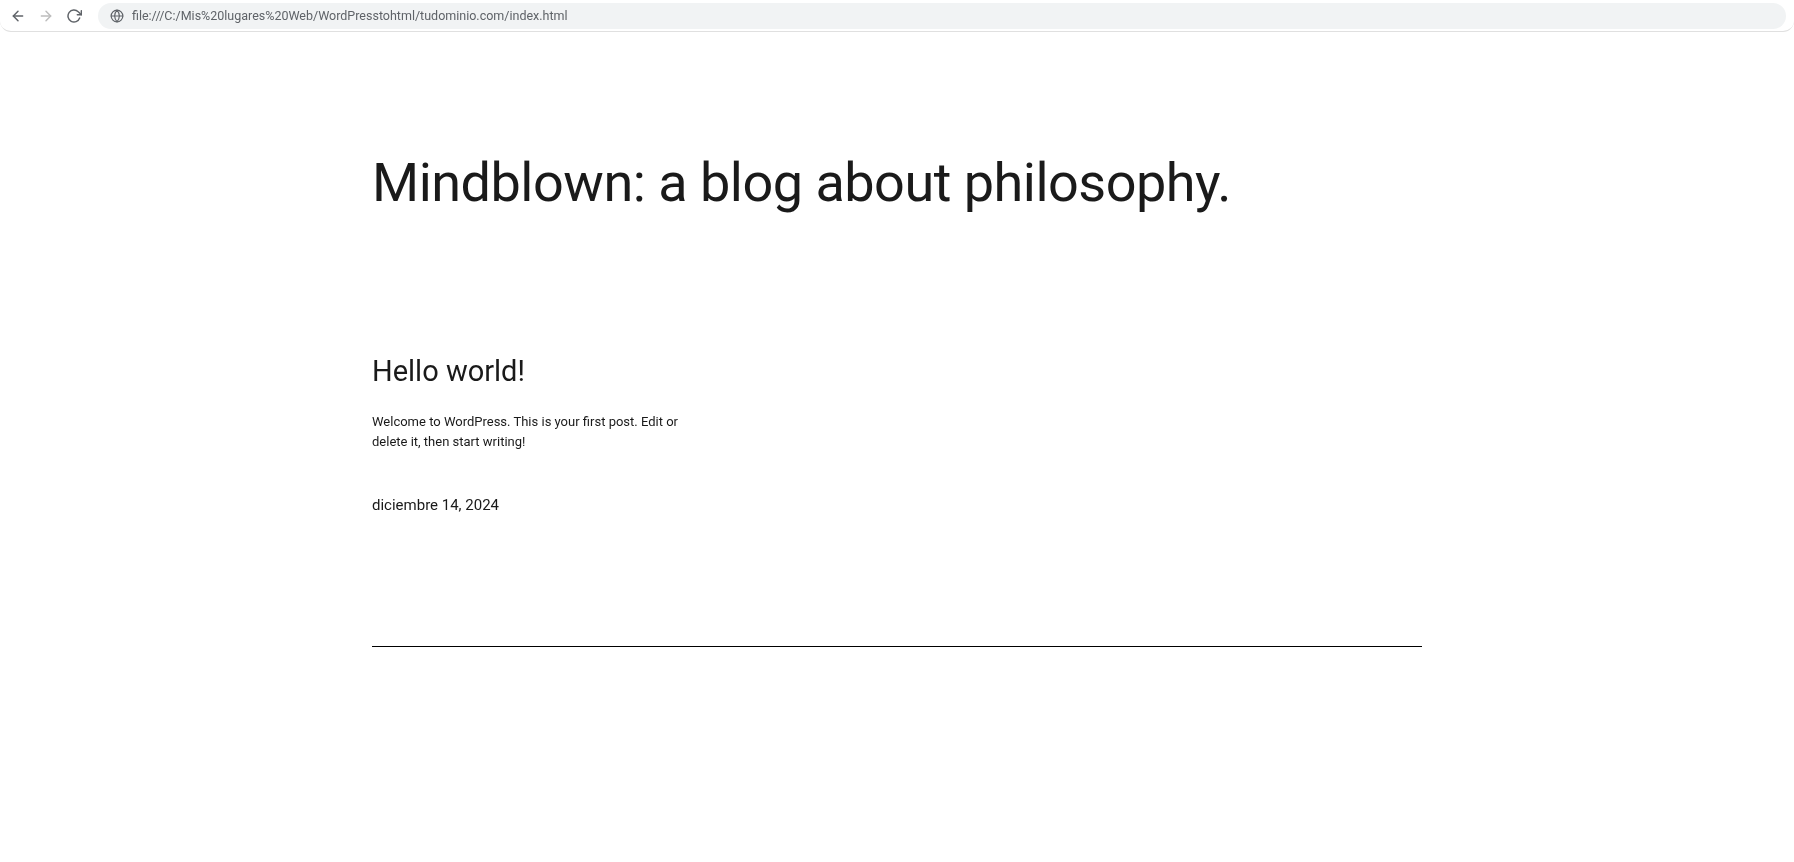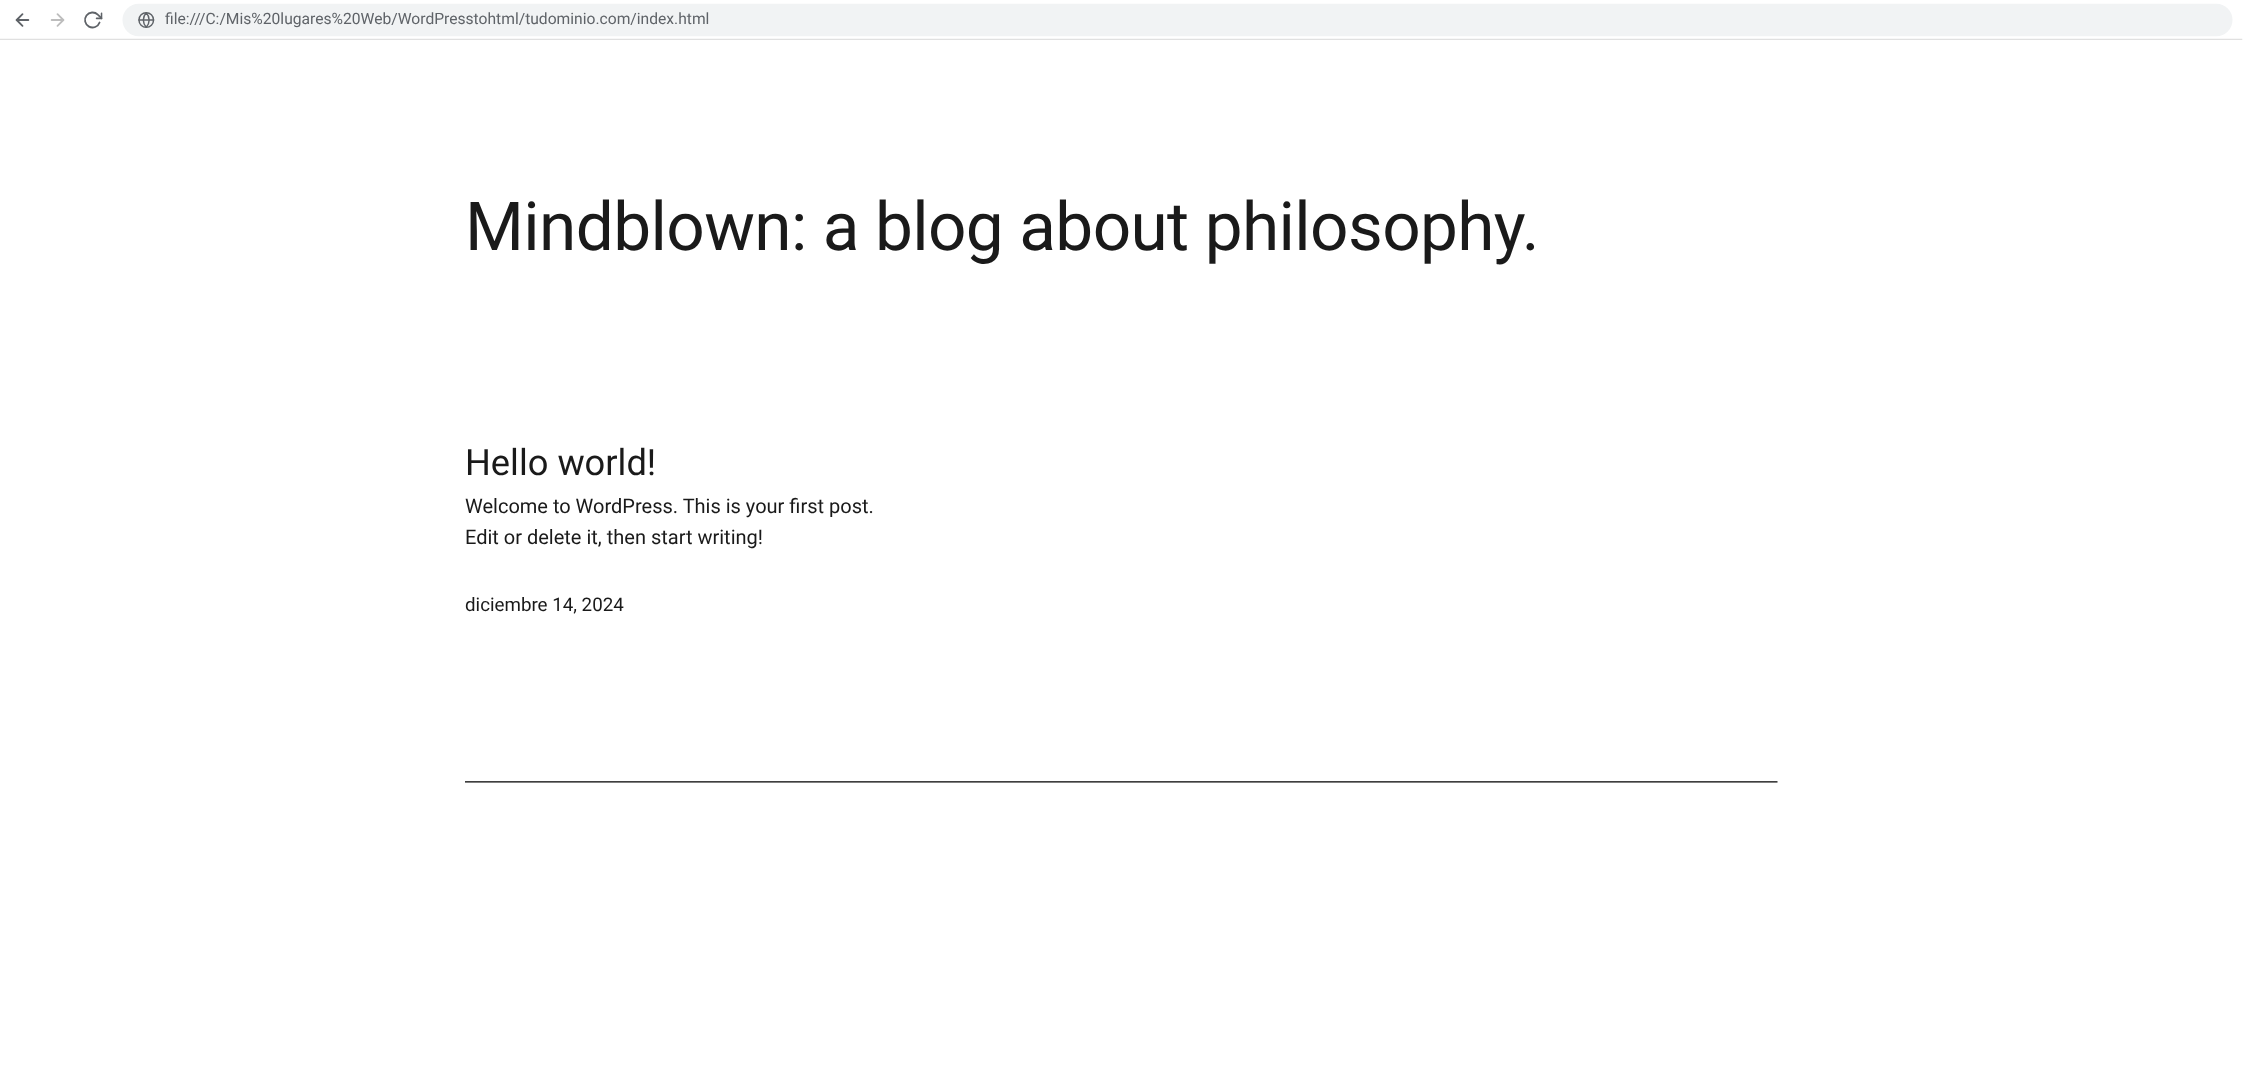--- a/index.html
+++ b/index.html
@@ -13,20 +13,21 @@
       color: #1a1a1a;
     }
     .browser-bar {
       display: flex;
       align-items: center;
       height: 32px;
       background: #fff;
       border-bottom: 1px solid #e0e0e0;
       padding: 0 8px;
       gap: 8px;
+      border-radius: 11px;
     }
     .nav-icon {
       width: 20px;
       height: 20px;
       display: flex;
       align-items: center;
       justify-content: center;
       color: #5f6368;
       cursor: pointer;
       border-radius: 50%;
@@ -83,28 +84,28 @@
       color: #1a1a1a;
       margin-top: 120px;
       margin-bottom: 140px;
       letter-spacing: -0.5px;
       line-height: 1.15;
     }
     .post-title {
       font-size: 29px;
       font-weight: 400;
       color: #1a1a1a;
-      margin-bottom: 5px;
+      margin-bottom: 24px;
     }
     .post-excerpt {
-      font-size: 16px;
+      font-size: 13px;
       color: #1a1a1a;
       line-height: 1.55;
       max-width: 330px;
-      margin-bottom: 32px;
+      margin-bottom: 44px;
     }
     .post-date {
       font-size: 15px;
       color: #1a1a1a;
       margin-bottom: 150px;
     }
     .bottom-row {
       display: flex;
       align-items: flex-start;
       gap: 60px;

